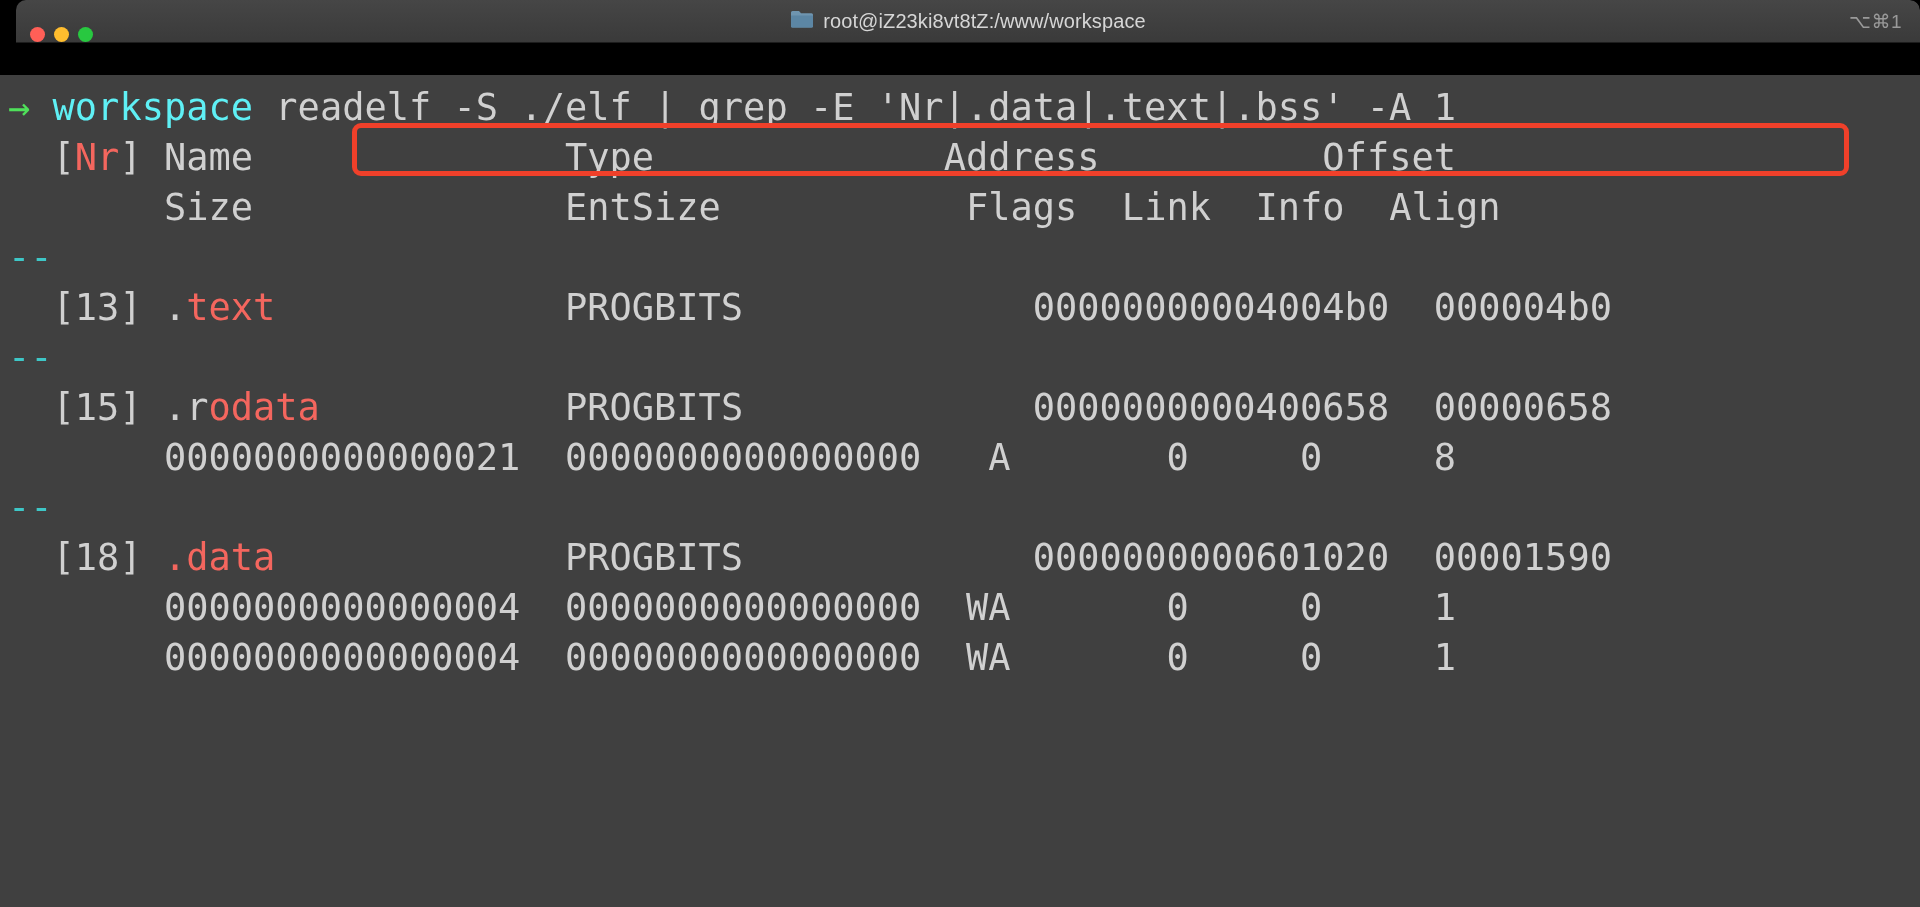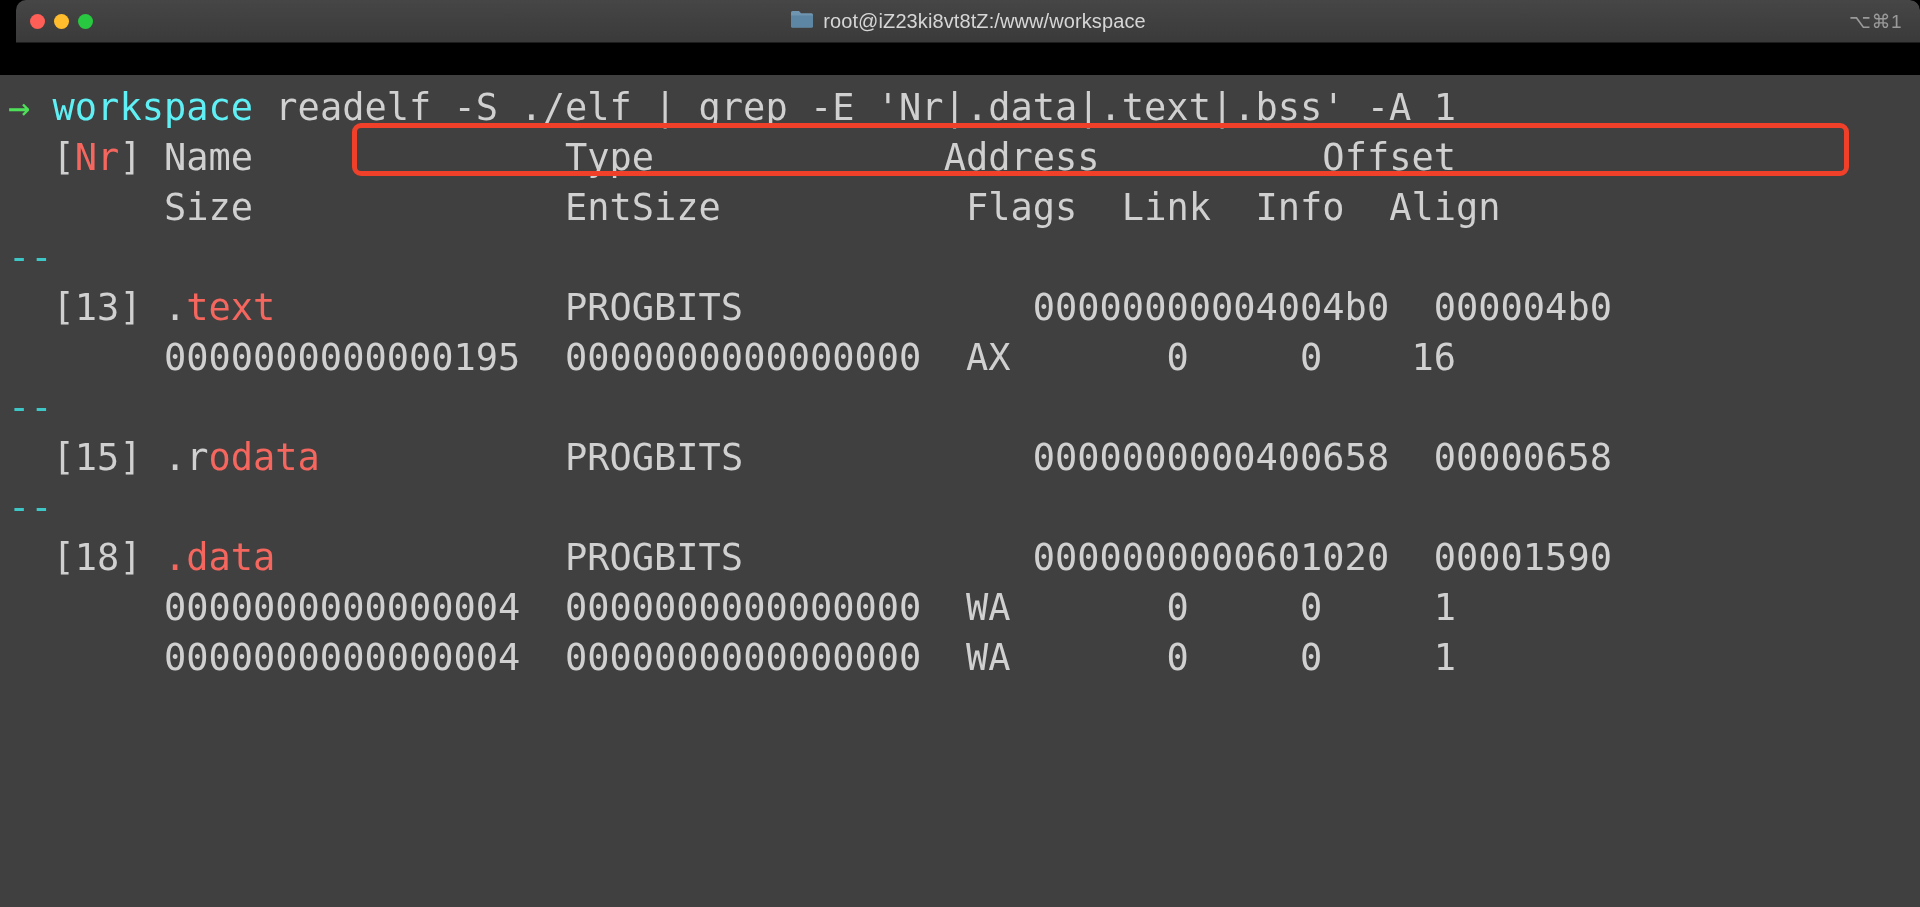--- a/index.html
+++ b/index.html
@@ -24,21 +24,21 @@
     overflow: hidden;
   }
 
   
   .titlebar {
     position: relative;
     height: 42px;
     background: linear-gradient(#464646, #3a3a3a);
     border-bottom: 1px solid #1d1d1d;
     display: flex;
-    align-items: center;
+    align-items: flex-end;
     border-radius: 10px 10px 0 0;
     margin-left: 16px;
   }
   .traffic {
     display: flex;
     align-items: center;
     gap: 9px;
     padding-left: 14px;
   }
   .dot {
@@ -150,23 +150,23 @@
 
     <div class="line"><span class="arrow">→</span><span class="plain"> </span><span class="cwd">workspace</span><span class="plain"> </span><span class="cmd">readelf -S ./elf | grep -E 'Nr|.data|.text|.bss' -A 1</span></div>
 
     <div class="line"><span class="plain">  </span><span class="plain">[</span><span class="match">Nr</span><span class="plain">]</span><span class="plain"> </span><span class="plain">Name</span><span class="plain">              </span><span class="plain">Type</span><span class="plain">             </span><span class="plain">Address</span><span class="plain">          </span><span class="plain">Offset</span></div>
 
     <div class="line"><span class="plain">       </span><span class="plain">Size</span><span class="plain">              </span><span class="plain">EntSize</span><span class="plain">           </span><span class="plain">Flags</span><span class="plain">  </span><span class="plain">Link</span><span class="plain">  </span><span class="plain">Info</span><span class="plain">  </span><span class="plain">Align</span></div>
 
     <div id="sections-host">
         <div class="line"><span class="sep">--</span></div>
         <div class="line"><span class="plain">  </span><span class="plain">[13]</span><span class="plain"> </span><span class="plain">.</span><span class="match">text</span><span class="plain">             </span><span class="plain">PROGBITS           </span><span class="plain">  </span><span class="plain">00000000004004b0</span><span class="plain">  </span><span class="plain">000004b0</span></div>
-        <div class="line"><span class="plain">       </span><span class="plain">0000000000000195</span><span class="plain">  </span><span class="plain">0000000000000000</span><span class="plain"> </span><span class="plain"> AX</span><span class="plain">       0</span><span class="plain">     0</span><span class="plain">    16</span></div>
         <div class="line"><span class="sep">--</span></div>
         <div class="line"><span class="plain">  </span><span class="plain">[15]</span><span class="plain"> </span><span class="plain">.r</span><span class="match">odata</span><span class="plain">           </span><span class="plain">PROGBITS           </span><span class="plain">  </span><span class="plain">0000000000400658</span><span class="plain">  </span><span class="plain">00000658</span></div>
+        <div class="line"><span class="plain">       </span><span class="plain">0000000000000021</span><span class="plain">  </span><span class="plain">0000000000000000</span><span class="plain"> </span><span class="plain">  A</span><span class="plain">       0</span><span class="plain">     0</span><span class="plain">     8</span></div>
         <div class="line"><span class="sep">--</span></div>
         <div class="line"><span class="plain">  </span><span class="plain">[18]</span><span class="plain"> </span><span class="match">.data</span><span class="plain">             </span><span class="plain">PROGBITS           </span><span class="plain">  </span><span class="plain">0000000000601020</span><span class="plain">  </span><span class="plain">00001590</span></div>
         <div class="line"><span class="plain">       </span><span class="plain">0000000000000004</span><span class="plain">  </span><span class="plain">0000000000000000</span><span class="plain"> </span><span class="plain"> WA</span><span class="plain">       0</span><span class="plain">     0</span><span class="plain">     1</span></div>
         <div class="line"><span class="plain">       </span><span class="plain">0000000000000004</span><span class="plain">  </span><span class="plain">0000000000000000</span><span class="plain"> </span><span class="plain"> WA</span><span class="plain">       0</span><span class="plain">     0</span><span class="plain">     1</span></div>
       </div>
 
   </div>
 </div>
 
 </body></html>

